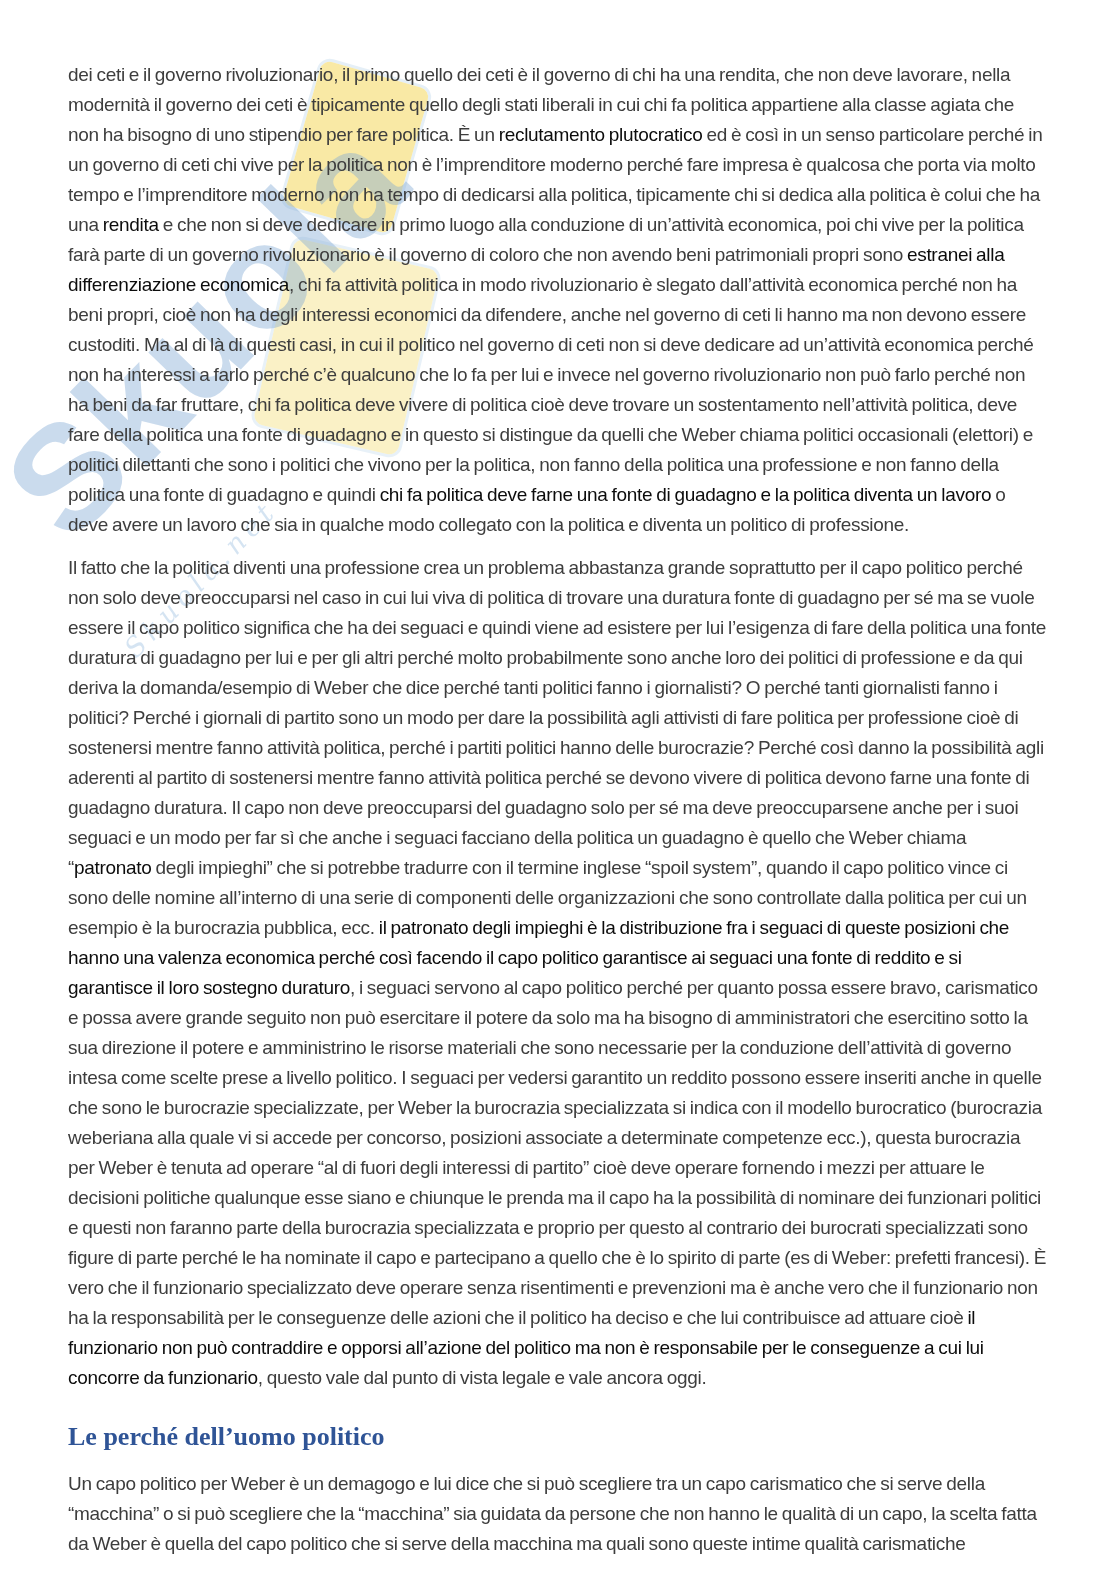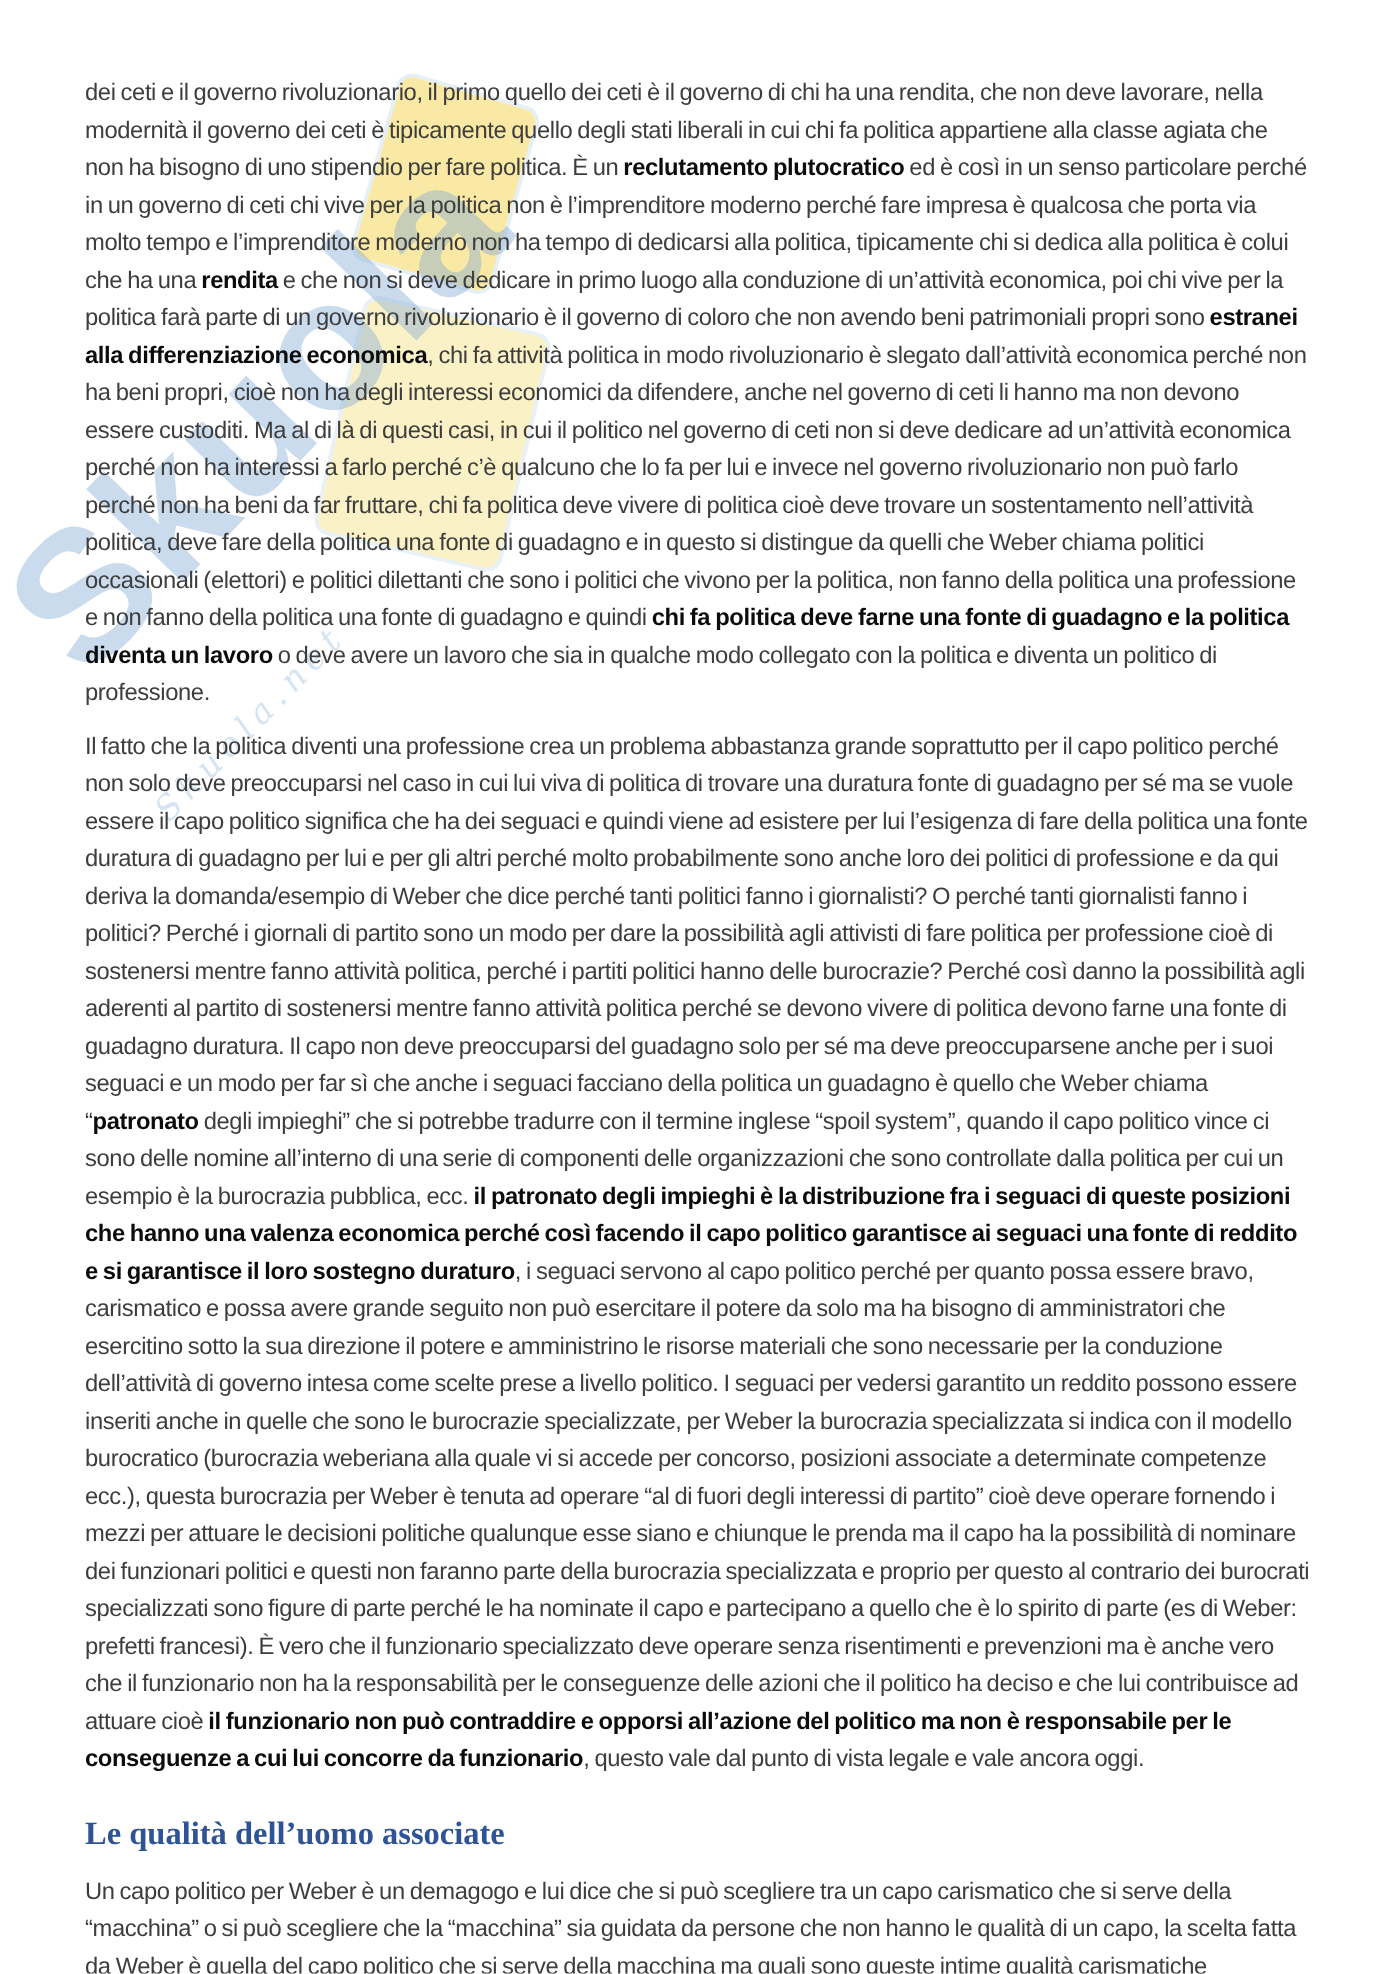--- a/index.html
+++ b/index.html
@@ -85,21 +85,21 @@
   p.body {
     margin: 0 0 13px 0;
     font-size: 19px;
     line-height: 30px;
     letter-spacing: -0.3px;
     word-spacing: -1px;
     color: #3d3d3d;
     text-align: left;
   }
   p.body .b {
-    font-weight: 700;
+    font-weight: 400;
     color: #0c0c0c;
   }
   h1.section-heading {
     margin: 28px 0 16px 0;
     font-family: "Liberation Serif", serif;
     font-weight: 700;
     font-size: 26px;
     line-height: 32px;
     color: #2F5496;
   }
@@ -112,17 +112,17 @@
   <div class="watermark">
     <div class="wm-diamond wm-d1"></div>
     <div class="wm-diamond wm-d2"></div>
     <div class="wm-letters">Skuola</div>
     <div class="wm-script">Skuola.net</div>
   </div>
 
   <div class="content">
     <p class="body"><span>dei ceti e il governo rivoluzionario, il primo quello dei ceti è il governo di chi ha una rendita, che non deve lavorare, nella modernità il governo dei ceti è tipicamente quello degli stati liberali in cui chi fa politica appartiene alla classe agiata che non ha bisogno di uno stipendio per fare politica. È un </span><span class="b">reclutamento plutocratico</span><span> ed è così in un senso particolare perché in un governo di ceti chi vive per la politica non è l’imprenditore moderno perché fare impresa è qualcosa che porta via molto tempo e l’imprenditore moderno non ha tempo di dedicarsi alla politica, tipicamente chi si dedica alla politica è colui che ha una </span><span class="b">rendita</span><span> e che non si deve dedicare in primo luogo alla conduzione di un’attività economica, poi chi vive per la politica farà parte di un governo rivoluzionario è il governo di coloro che non avendo beni patrimoniali propri sono </span><span class="b">estranei alla differenziazione economica</span><span>, chi fa attività politica in modo rivoluzionario è slegato dall’attività economica perché non ha beni propri, cioè non ha degli interessi economici da difendere, anche nel governo di ceti li hanno ma non devono essere custoditi. Ma al di là di questi casi, in cui il politico nel governo di ceti non si deve dedicare ad un’attività economica perché non ha interessi a farlo perché c’è qualcuno che lo fa per lui e invece nel governo rivoluzionario non può farlo perché non ha beni da far fruttare, chi fa politica deve vivere di politica cioè deve trovare un sostentamento nell’attività politica, deve fare della politica una fonte di guadagno e in questo si distingue da quelli che Weber chiama politici occasionali (elettori) e politici dilettanti che sono i politici che vivono per la politica, non fanno della politica una professione e non fanno della politica una fonte di guadagno e quindi </span><span class="b">chi fa politica deve farne una fonte di guadagno e la politica diventa un lavoro</span><span> o deve avere un lavoro che sia in qualche modo collegato con la politica e diventa un politico di professione.</span></p>
     <p class="body"><span>Il fatto che la politica diventi una professione crea un problema abbastanza grande soprattutto per il capo politico perché non solo deve preoccuparsi nel caso in cui lui viva di politica di trovare una duratura fonte di guadagno per sé ma se vuole essere il capo politico significa che ha dei seguaci e quindi viene ad esistere per lui l’esigenza di fare della politica una fonte duratura di guadagno per lui e per gli altri perché molto probabilmente sono anche loro dei politici di professione e da qui deriva la domanda/esempio di Weber che dice perché tanti politici fanno i giornalisti? O perché tanti giornalisti fanno i politici? Perché i giornali di partito sono un modo per dare la possibilità agli attivisti di fare politica per professione cioè di sostenersi mentre fanno attività politica, perché i partiti politici hanno delle burocrazie? Perché così danno la possibilità agli aderenti al partito di sostenersi mentre fanno attività politica perché se devono vivere di politica devono farne una fonte di guadagno duratura. Il capo non deve preoccuparsi del guadagno solo per sé ma deve preoccuparsene anche per i suoi seguaci e un modo per far sì che anche i seguaci facciano della politica un guadagno è quello che Weber chiama “</span><span class="b">patronato</span><span> degli impieghi” che si potrebbe tradurre con il termine inglese “spoil system”, quando il capo politico vince ci sono delle nomine all’interno di una serie di componenti delle organizzazioni che sono controllate dalla politica per cui un esempio è la burocrazia pubblica, ecc. </span><span class="b">il patronato degli impieghi è la distribuzione fra i seguaci di queste posizioni che hanno una valenza economica perché così facendo il capo politico garantisce ai seguaci una fonte di reddito e si garantisce il loro sostegno duraturo</span><span>, i seguaci servono al capo politico perché per quanto possa essere bravo, carismatico e possa avere grande seguito non può esercitare il potere da solo ma ha bisogno di amministratori che esercitino sotto la sua direzione il potere e amministrino le risorse materiali che sono necessarie per la conduzione dell’attività di governo intesa come scelte prese a livello politico. I seguaci per vedersi garantito un reddito possono essere inseriti anche in quelle che sono le burocrazie specializzate, per Weber la burocrazia specializzata si indica con il modello burocratico (burocrazia weberiana alla quale vi si accede per concorso, posizioni associate a determinate competenze ecc.), questa burocrazia per Weber è tenuta ad operare “al di fuori degli interessi di partito” cioè deve operare fornendo i mezzi per attuare le decisioni politiche qualunque esse siano e chiunque le prenda ma il capo ha la possibilità di nominare dei funzionari politici e questi non faranno parte della burocrazia specializzata e proprio per questo al contrario dei burocrati specializzati sono figure di parte perché le ha nominate il capo e partecipano a quello che è lo spirito di parte (es di Weber: prefetti francesi).  È vero che il funzionario specializzato deve operare senza risentimenti e prevenzioni ma è anche vero che il funzionario non ha la responsabilità per le conseguenze delle azioni che il politico ha deciso e che lui contribuisce ad attuare cioè </span><span class="b">il funzionario non può contraddire e opporsi all’azione del politico ma non è responsabile per le conseguenze a cui lui concorre da funzionario</span><span>, questo vale dal punto di vista legale e vale ancora oggi.</span></p>
-    <h1 class="section-heading">Le qualità dell’uomo associate</h1>
+    <h1 class="section-heading">Le perché dell’uomo politico</h1>
     <p class="body"><span>Un capo politico per Weber è un demagogo e lui dice che si può scegliere tra un capo carismatico che si serve della “macchina” o si può scegliere che la “macchina” sia guidata da persone che non hanno le qualità di un capo, la scelta fatta da Weber è quella del capo politico che si serve della macchina ma quali sono queste intime qualità carismatiche</span></p>
   </div>
 
 </div>
 
 </body></html>

